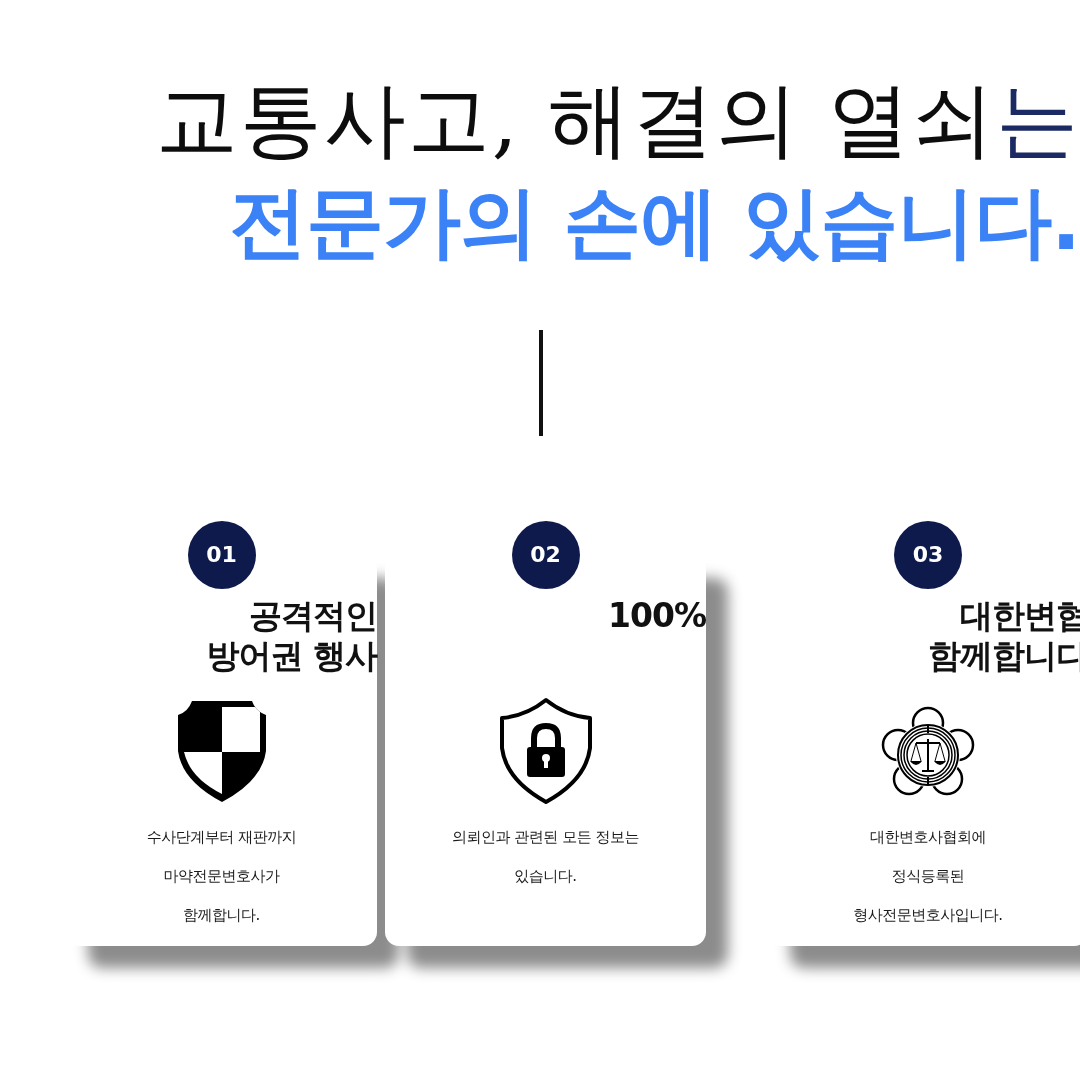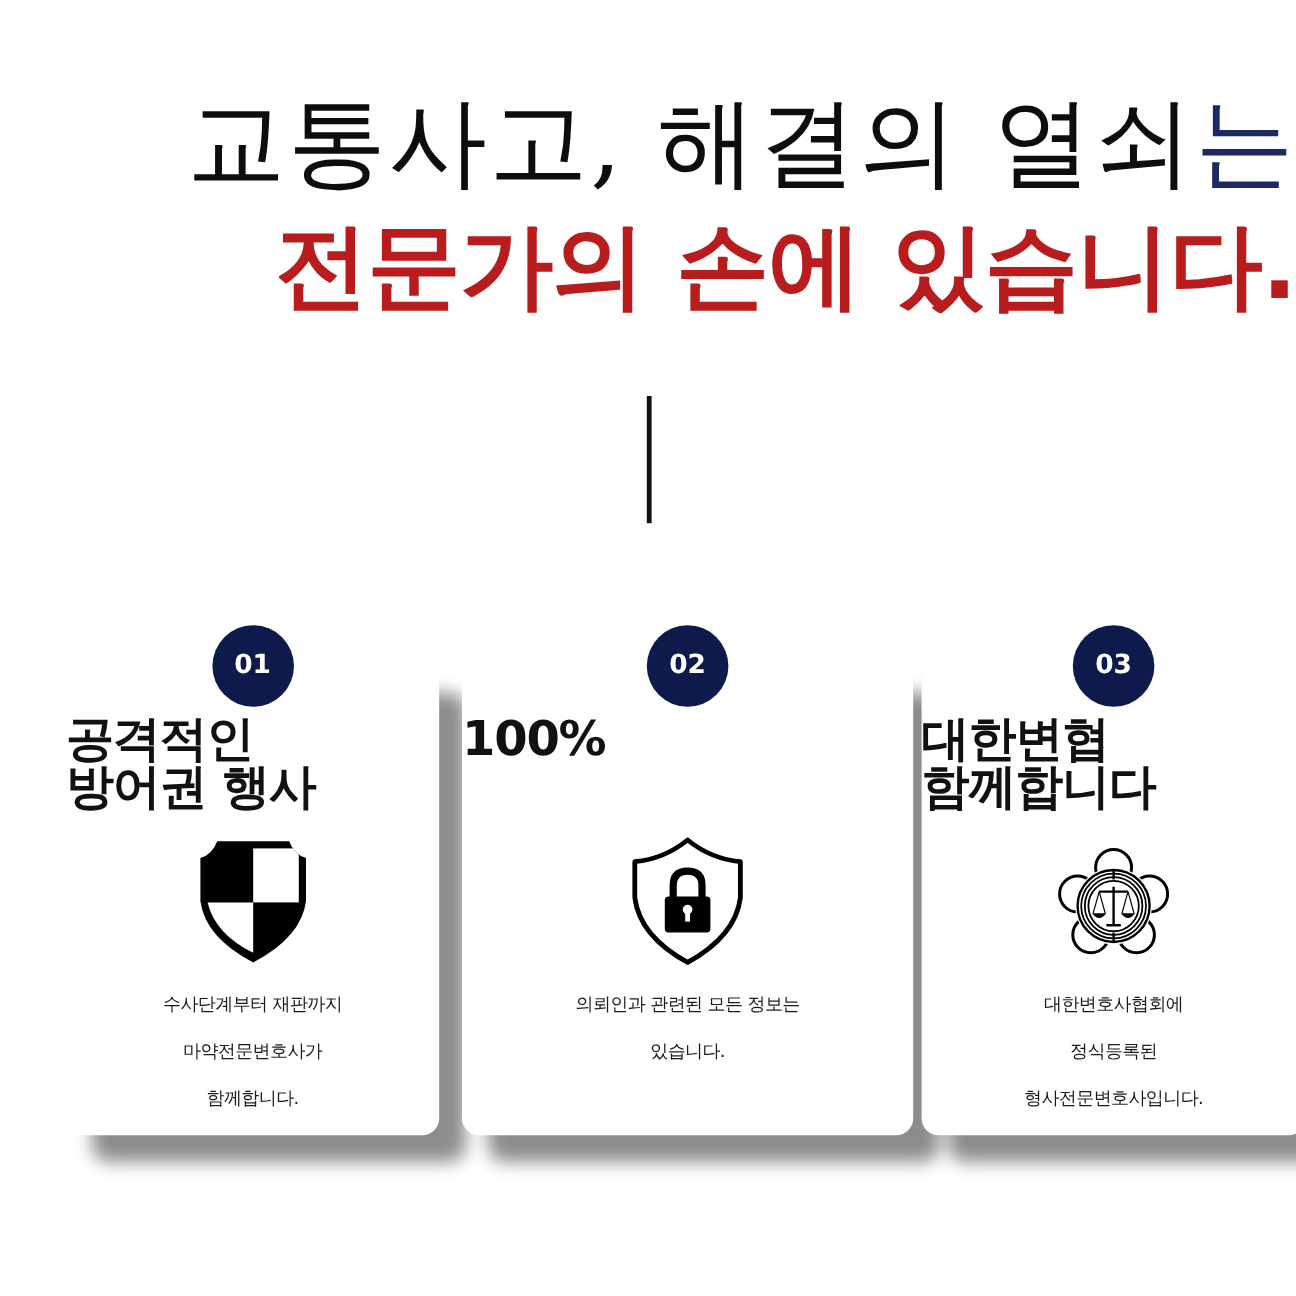--- a/index.html
+++ b/index.html
@@ -8,44 +8,44 @@
 
     .headline { position: absolute; left: 0; top: 70px; width: 1080px; text-align: right; }
     .headline-line1 {
       font-family: "DejaVu Serif", "Liberation Serif", serif;
       font-size: 82px; line-height: 100px; color: #0d0d0d; letter-spacing: 2px;
       font-weight: normal;
     }
     .headline-line1 .accent { color: #1b2a63; }
     .headline-line2 {
       font-family: "DejaVu Sans", "Liberation Sans", sans-serif;
-      font-size: 78px; line-height: 96px; font-weight: bold; color: #b91c1c;
+      font-size: 78px; line-height: 96px; font-weight: bold; color: #3b82f6;
       letter-spacing: -1px; margin-top: 4px;
     }
 
     .divider { position: absolute; left: 539px; top: 330px; width: 4px; height: 106px; background: #111; }
 
     .card {
       position: absolute; top: 556px; height: 390px; background: #fff;
       border-radius: 14px;
       box-shadow: 22px 22px 14px rgba(0,0,0,0.45);
     }
-    .card-1 { left: 55px; width: 311px; }
-    .card-2 { left: 385px; width: 376px; }
+    .card-1 { left: 66px; width: 311px; }
+    .card-2 { left: 385px; width: 321px; }
     .card-3 { left: 768px; width: 320px; }
 
     .badge {
       position: absolute; top: -35px; left: 50%; transform: translateX(-50%);
       width: 68px; height: 68px; border-radius: 50%; background: #0f1a4c;
       color: #fff; font-weight: bold; font-size: 22px; line-height: 68px; text-align: center;
       font-family: "DejaVu Sans", "Liberation Sans", sans-serif;
     }
     .card-title {
-      position: absolute; top: 40px; left: 0; width: 100%; text-align: left;
-      font-weight: bold; font-size: 40px; line-height: 40px; color: #111; letter-spacing: -1px;
+      position: absolute; top: 40px; left: 0; width: 100%; text-align: right;
+      font-weight: bold; font-size: 33px; line-height: 40px; color: #111; letter-spacing: -1px;
     }
     .card-icon { position: absolute; top: 140px; left: 50%; transform: translateX(-50%); width: 100px; height: 110px; }
     .card-icon svg { width: 100%; height: 100%; display: block; }
     .card-desc {
       position: absolute; top: 262px; left: 0; width: 100%; text-align: center;
       font-size: 15px; line-height: 39px; color: #1a1a1a; letter-spacing: -0.5px;
     }
     .card-desc span { display: block; }
   </style>
 </head>

